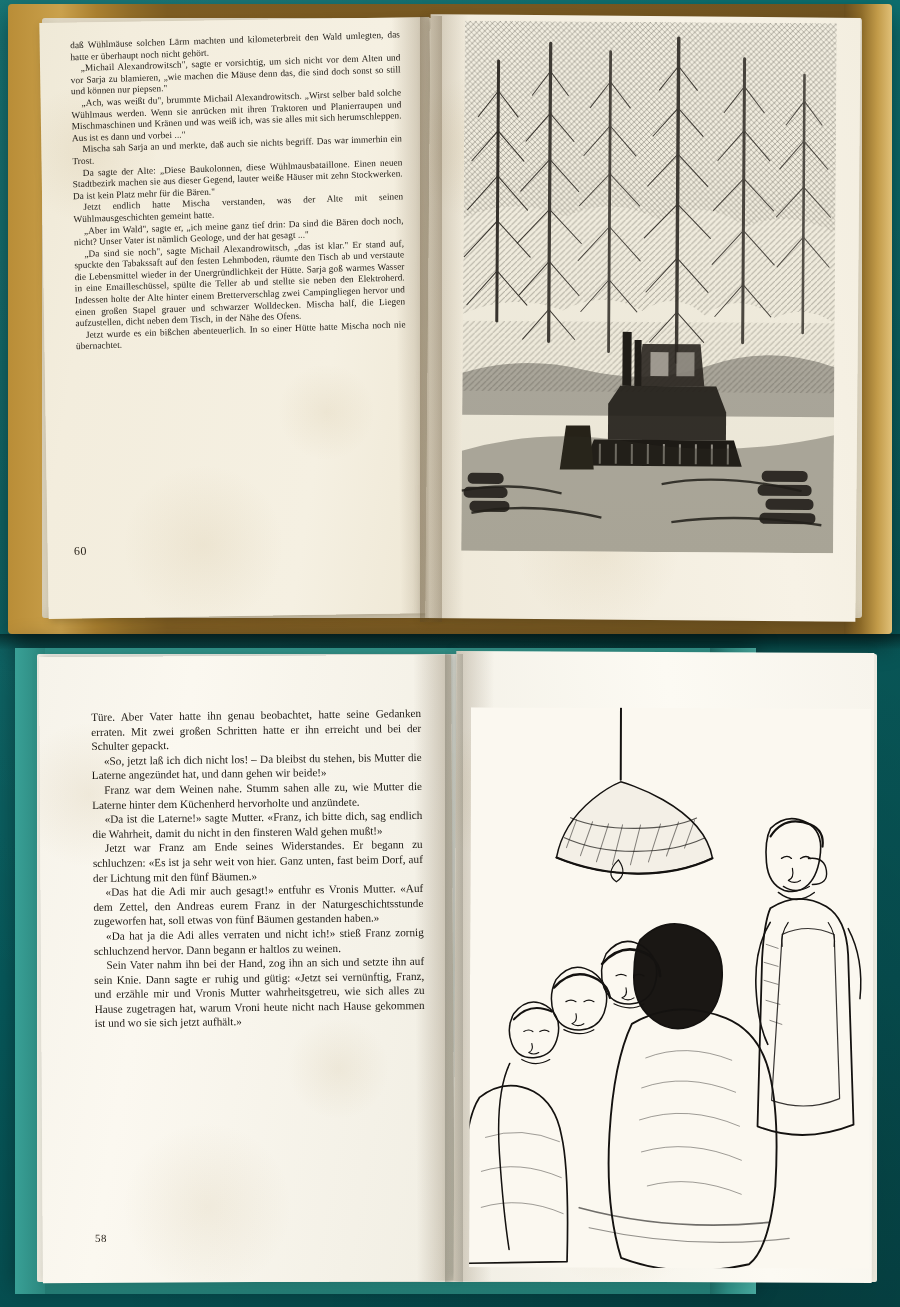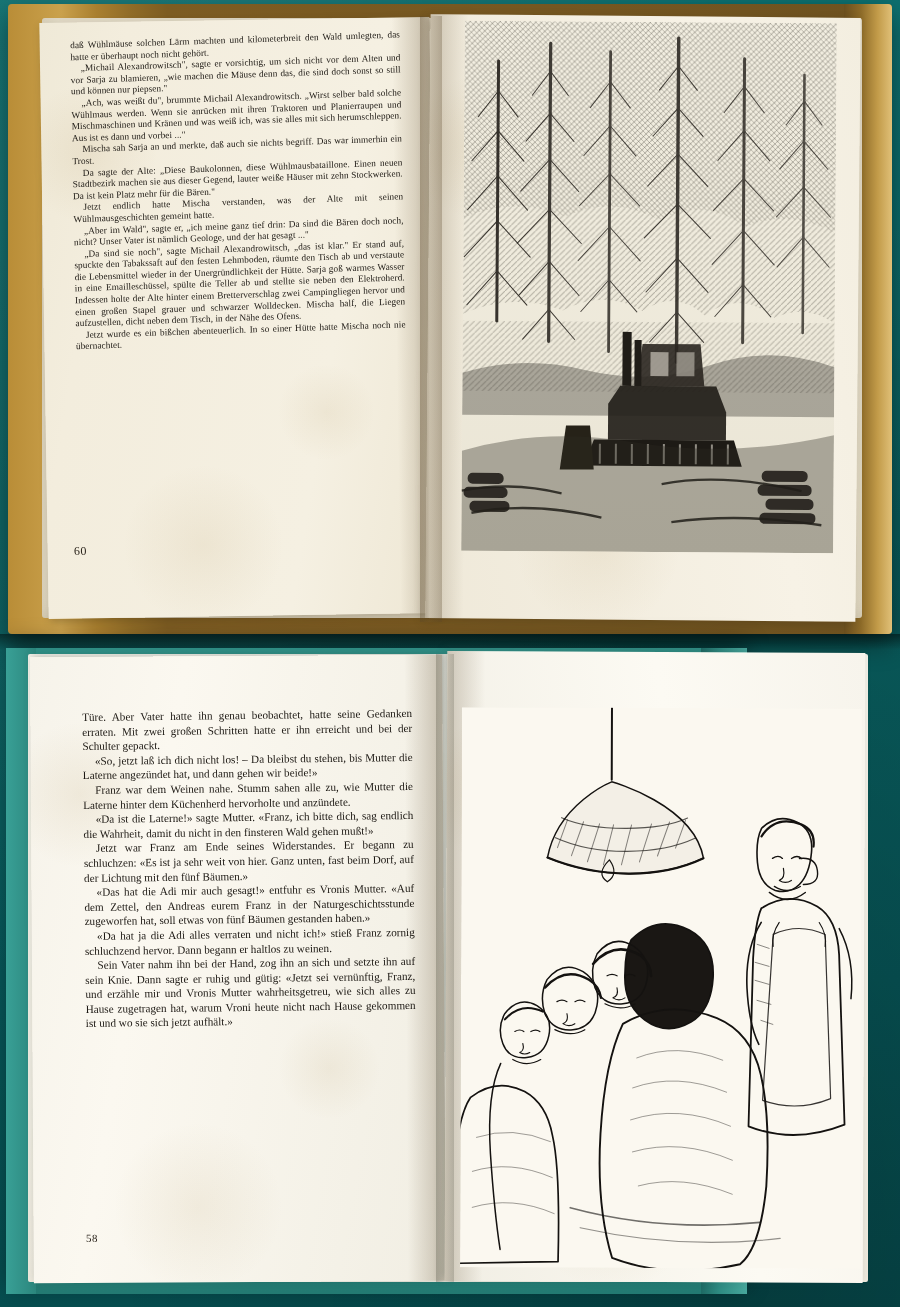--- a/index.html
+++ b/index.html
@@ -84,21 +84,21 @@
   }
   #book-top .gutter {
     position: absolute;
     left: 412px; top: 12px;
     width: 22px; height: 606px;
     background: linear-gradient(90deg, rgba(90,70,40,.38), rgba(150,130,90,.06) 45%, rgba(90,70,40,.30));
   }
 
   
   #book-bottom {
-    left: 6px;
+    left: 15px;
     top: 648px;
     width: 741px;
     height: 646px;
   }
   #book-bottom .cover {
     position: absolute;
     inset: 0;
     background: linear-gradient(180deg,#2f8f86 0%, #2a8279 40%, #237a72 100%);
     border-radius: 4px;
     box-shadow: 0 -6px 22px rgba(0,0,0,.35);

